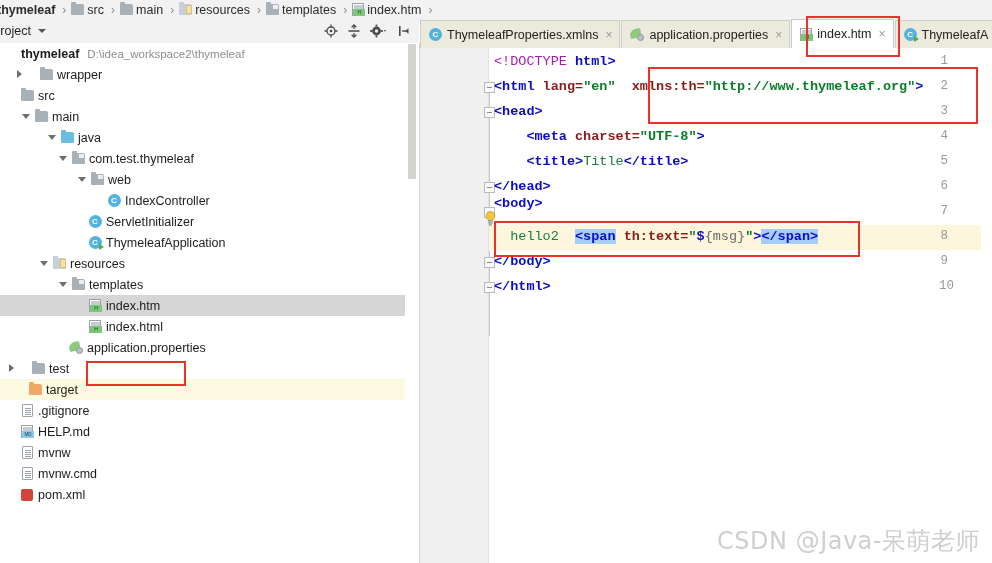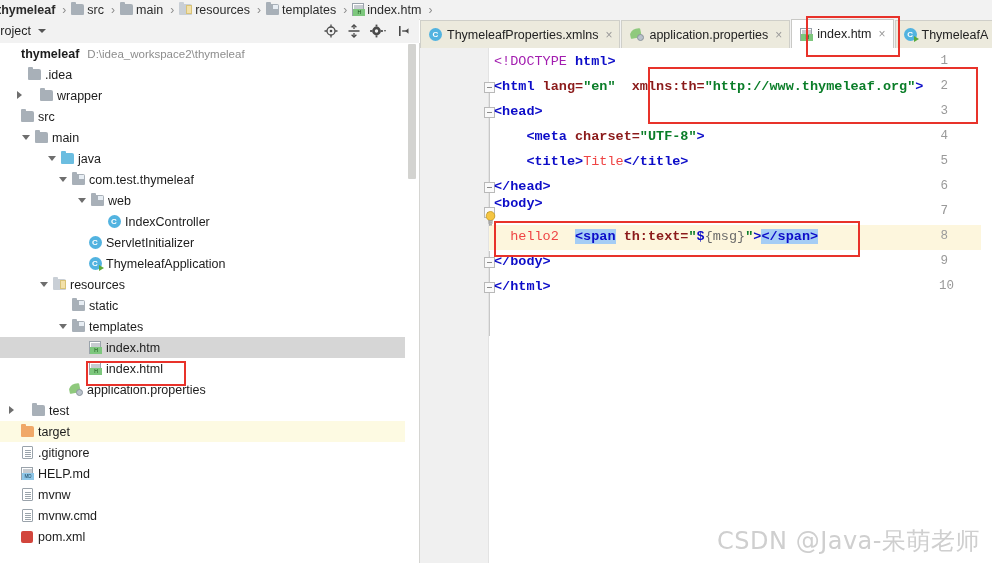--- a/index.html
+++ b/index.html
@@ -116,21 +116,21 @@
   .fold:after{content:"";position:absolute;left:2px;top:4px;width:5px;height:1px;background:#8a8a8a;}
   .foldline{position:absolute;left:69px;width:1px;background:#c8c8c8;}
 
   .codeline{position:absolute;left:74px;white-space:pre;font-family:"Liberation Mono","DejaVu Sans Mono",monospace;
     font-size:13.5px;letter-spacing:0px;}
   .band-yellow{position:absolute;left:69px;width:503px;height:25px;background:#fdf6dd;}
 
   .tg{color:#0c0cc8;font-weight:bold;}      
   .an{color:#8b1a1a;font-weight:bold;}      
   .av{color:#0a7d28;font-weight:bold;}      
-  .pl{color:#ef4444;text-align:right;}                        
+  .pl{color:#15803d;text-align:right;}                        
   .dl{color:#a21caf;font-weight:normal;}
   .el{color:#6b6b6b;}
   .selhl{background:#a5cdf5;}
   .bulb{position:absolute;width:12px;height:14px;}
 
   #ed-scroll{position:absolute;right:0;top:0;width:11px;height:515px;background:#ffffff;}
 
   
   #watermark{position:absolute;right:12px;bottom:6px;font-size:24px;color:#cfcfcf;
     font-family:"DejaVu Sans",sans-serif;letter-spacing:.5px;white-space:nowrap;}
@@ -216,27 +216,20 @@
     <div id="tree">
 
       <div class="row rootrow" style="padding-left:2px">
         <span class="ibox">
           <span class="ic ic-folder" style="visibility:hidden"></span>
         </span>
         <span class="txt">thymeleaf</span>
         <span class="path">D:\idea_workspace2\thymeleaf</span>
       </div>
 
-      <div class="row" style="padding-left:13px">
-        <span class="arrow"></span>
-        <span class="ibox">
-            <span class="ic ic-folder"></span>
-          </span>
-        <span class="txt">.idea</span>
-      </div>
 
 
       <div class="row" style="padding-left:14px">
         <span class="arrow col"></span>
         <span class="ibox" style="margin-left:11px">
             <span class="ic ic-folder"></span>
           </span>
         <span class="txt">wrapper</span>
       </div>
 
@@ -302,27 +295,20 @@
       </div>
 
       <div class="row" style="padding-left:38px">
         <span class="arrow exp"></span>
         <span class="ibox">
             <span class="ic ic-folder res"></span>
           </span>
         <span class="txt">resources</span>
       </div>
 
-      <div class="row" style="padding-left:57px">
-        <span class="arrow"></span>
-        <span class="ibox">
-            <span class="ic ic-folder pkg"></span>
-          </span>
-        <span class="txt">static</span>
-      </div>
 
       <div class="row" style="padding-left:57px">
         <span class="arrow exp"></span>
         <span class="ibox">
             <span class="ic ic-folder pkg"></span>
           </span>
         <span class="txt">templates</span>
       </div>
 
       <div class="row sel" style="padding-left:87px">
@@ -347,21 +333,21 @@
       </div>
 
       <div class="row" style="padding-left:6px">
         <span class="arrow col"></span>
         <span class="ibox" style="margin-left:11px">
             <span class="ic ic-folder"></span>
           </span>
         <span class="txt">test</span>
       </div>
 
-      <div class="row tinted" style="padding-left:6px">
+      <div class="row tinted" style="padding-left:14px">
         <span class="arrow"></span>
         <span class="ibox">
             <span class="ic ic-folder orange"></span>
           </span>
         <span class="txt">target</span>
       </div>
 
       <div class="row" style="padding-left:6px">
         <span class="arrow"></span>
         <span class="ibox">

